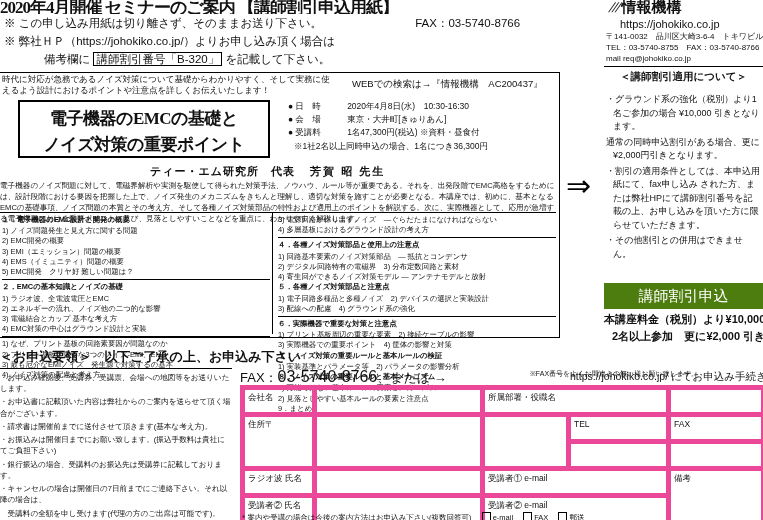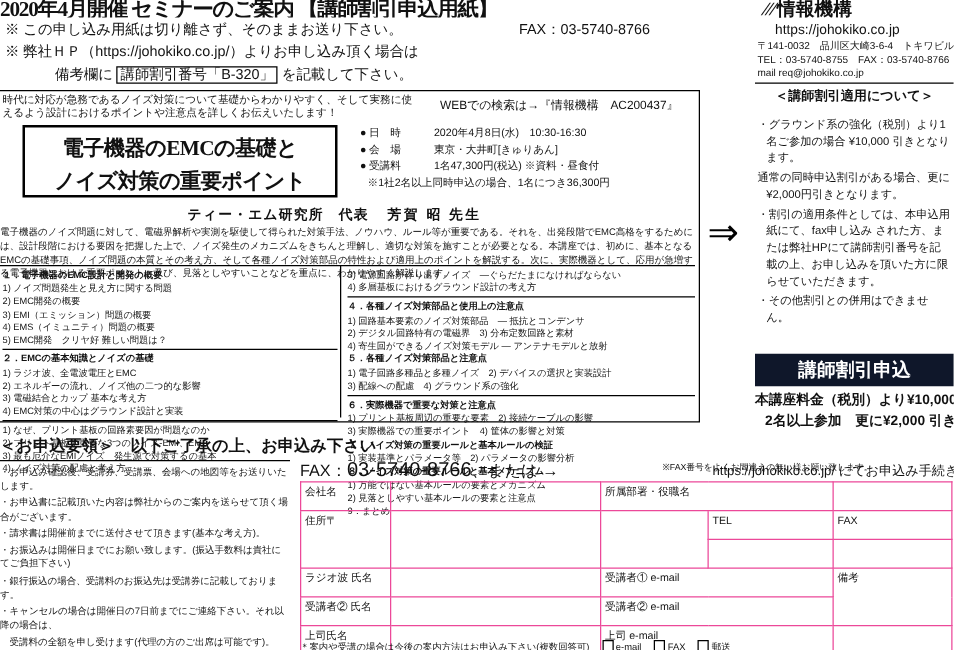--- a/index.html
+++ b/index.html
@@ -41,21 +41,21 @@
   
   .rp{position:absolute;left:604px;top:70px;width:159px;}
   .rp-title{font-size:10.5px;font-weight:bold;text-align:center;margin:0 0 3px 0;white-space:nowrap;}
   .rp-list{font-size:9px;line-height:1.5;padding:0 2px;}
   .rp-list li{list-style:none;margin:0 0 2px 0;text-indent:-7px;padding-left:7px;}
   .rp-sub{display:block;padding-left:7px;text-indent:0;}
 
   
   .rp-band{
     position:absolute;left:604px;top:283px;width:159px;height:26px;
-    background:#0f172a;color:#fff;font-weight:bold;font-size:15px;
+    background:#4d7c0f;color:#fff;font-weight:normal;font-size:15px;
     display:flex;align-items:center;justify-content:center;white-space:nowrap;overflow:hidden;
     font-family:"Liberation Serif", serif;
   }
   .rp-after1{position:absolute;left:604px;top:312px;width:163px;font-size:11px;font-weight:bold;white-space:nowrap;}
   .rp-after2{position:absolute;left:612px;top:329px;width:163px;font-size:11px;font-weight:bold;white-space:nowrap;}
 
   
   .seminar{position:absolute;left:0px;top:72px;width:560px;height:268px;}
   .sem-border{position:absolute;left:-1px;top:0;width:561px;height:266px;border:1px solid #000;box-sizing:border-box;}
   .sem-lead{position:absolute;left:2px;top:2px;font-size:8.5px;line-height:1.3;width:330px;}
@@ -110,21 +110,21 @@
   .faxline .fx{font-size:13px;font-weight:normal;white-space:nowrap;}
   .faxline .fx .num{font-size:16px;}
   .faxline .note{position:absolute;left:290px;top:1px;font-size:7px;white-space:nowrap;}
   .faxline .url{position:absolute;left:330px;top:2px;font-size:10.5px;white-space:nowrap;}
 
   
   table.form{
     position:absolute;left:240px;top:385px;width:521px;
     border-collapse:collapse;font-size:8.5px;table-layout:fixed;
   }
-  table.form td{border:1px solid #ec4899;padding:2px 3px;height:18px;vertical-align:top;}
+  table.form td{border:5px solid #ec4899;padding:2px 3px;height:18px;vertical-align:top;}
   .form-foot{position:absolute;left:240px;top:512px;width:521px;font-size:7.5px;white-space:nowrap;}
   .chk{display:inline-block;width:7px;height:7px;border:1px solid #000;margin:0 2px 0 8px;vertical-align:-1px;}
 </style>
 </head>
 <body>
 
 <div class="page">
 
   <div class="top-head">
     <div class="t1">2020年4月開催 セミナーのご案内 【講師割引申込用紙】</div>

